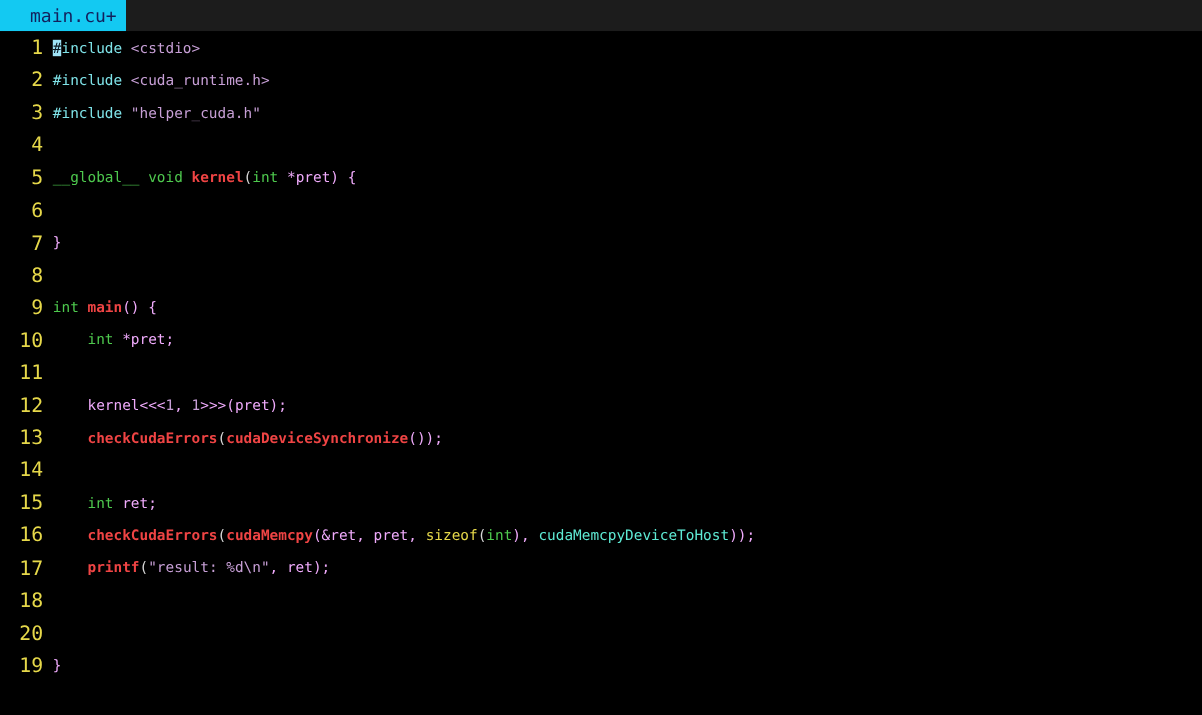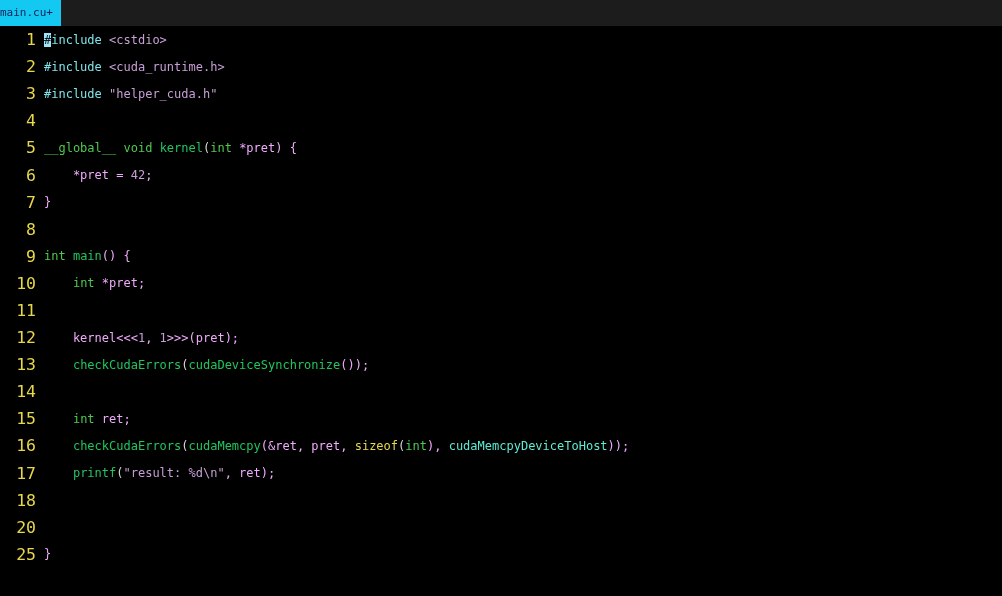--- a/index.html
+++ b/index.html
@@ -13,22 +13,22 @@
   
   #tabbar {
     height:26px;
     background:#1c1c1c;
     display:flex;
     align-items:stretch;
   }
   .tab {
     display:flex;
     align-items:center;
-    padding:0 8px 0 0;
-    font-size:11px;
+    padding:0 8px 0 25px;
+    font-size:15px;
     line-height:26px;
     letter-spacing:0px;
     white-space:pre;
   }
   .tab.active { background:#13c9f2; color:#13205c; }
   #tabbar-filler { flex:1 1 auto; background:#1c1c1c; }
 
   
   #editor {
     position:relative;
@@ -62,21 +62,21 @@
 
   
   .t-plain   { color:#f0abfc; }
   .t-pre     { color:#7fe3e8; }           
   .t-header  { color:#c79fd6; }           
   .t-string  { color:#c79fd6; }
   .t-num     { color:#c79fd6; }
   .t-const   { color:#5eead4; }
   .t-type    { color:#4ec94e; }           
   .t-kw      { color:#e6d84a; }           
-  .t-fn      { color:#22c55e; font-weight:normal;margin-top:12px; }
+  .t-fn      { color:#ef4444; font-weight:bold;margin-top:12px; }
   .t-punc    { color:#d8d8d8; }
 
   
   .cursor {
     background:#9fe4f7;
     color:#0b1822;
   }
 </style>
 </head>
 <body>
@@ -88,29 +88,29 @@
   <div id="tabbar-filler"></div>
 </div>
 
 <div id="editor">
   <div id="code-lines">
       <div class="row"><div class="lnum">1</div><div class="code"><span class="t-pre cursor">#</span><span class="t-pre">include</span><span class="t-plain"> </span><span class="t-header">&lt;cstdio&gt;</span></div></div>
       <div class="row"><div class="lnum">2</div><div class="code"><span class="t-pre">#include</span><span class="t-plain"> </span><span class="t-header">&lt;cuda_runtime.h&gt;</span></div></div>
       <div class="row"><div class="lnum">3</div><div class="code"><span class="t-pre">#include</span><span class="t-plain"> </span><span class="t-header">"helper_cuda.h"</span></div></div>
       <div class="row"><div class="lnum">4</div><div class="code"></div></div>
       <div class="row"><div class="lnum">5</div><div class="code"><span class="t-type">__global__</span><span class="t-plain"> </span><span class="t-type">void</span><span class="t-plain"> </span><span class="t-fn">kernel</span><span class="t-punc">(</span><span class="t-type">int</span><span class="t-plain"> *pret) {</span></div></div>
-      <div class="row"><div class="lnum">6</div><div class="code"><span class="t-plain">    *pret = </span><span class="t-num">42</span><span class="t-plain">;</span></div></div>
+      <div class="row"><div class="lnum">6</div></div>
       <div class="row"><div class="lnum">7</div><div class="code"><span class="t-plain">}</span></div></div>
       <div class="row"><div class="lnum">8</div><div class="code"></div></div>
       <div class="row"><div class="lnum">9</div><div class="code"><span class="t-type">int</span><span class="t-plain"> </span><span class="t-fn">main</span><span class="t-plain">() {</span></div></div>
       <div class="row"><div class="lnum">10</div><div class="code"><span class="t-plain">    </span><span class="t-type">int</span><span class="t-plain"> *pret;</span></div></div>
       <div class="row"><div class="lnum">11</div></div>
       <div class="row"><div class="lnum">12</div><div class="code"><span class="t-plain">    kernel&lt;&lt;&lt;</span><span class="t-num">1</span><span class="t-plain">, </span><span class="t-num">1</span><span class="t-plain">&gt;&gt;&gt;(pret);</span></div></div>
       <div class="row"><div class="lnum">13</div><div class="code"><span class="t-plain">    </span><span class="t-fn">checkCudaErrors</span><span class="t-punc">(</span><span class="t-fn">cudaDeviceSynchronize</span><span class="t-plain">());</span></div></div>
       <div class="row"><div class="lnum">14</div><div class="code"></div></div>
       <div class="row"><div class="lnum">15</div><div class="code"><span class="t-plain">    </span><span class="t-type">int</span><span class="t-plain"> ret;</span></div></div>
       <div class="row"><div class="lnum">16</div><div class="code"><span class="t-plain">    </span><span class="t-fn">checkCudaErrors</span><span class="t-punc">(</span><span class="t-fn">cudaMemcpy</span><span class="t-plain">(&amp;ret, pret, </span><span class="t-kw">sizeof</span><span class="t-punc">(</span><span class="t-type">int</span><span class="t-plain">), </span><span class="t-const">cudaMemcpyDeviceToHost</span><span class="t-plain">));</span></div></div>
       <div class="row"><div class="lnum">17</div><div class="code"><span class="t-plain">    </span><span class="t-fn">printf</span><span class="t-punc">(</span><span class="t-string">"result: %d\n"</span><span class="t-plain">, ret);</span></div></div>
       <div class="row"><div class="lnum">18</div><div class="code"></div></div>
       <div class="row"><div class="lnum">20</div></div>
-      <div class="row"><div class="lnum">25</div><div class="code"><span class="t-plain">}</span></div></div>
+      <div class="row"><div class="lnum">19</div><div class="code"><span class="t-plain">}</span></div></div>
     </div>
 </div>
 
 </body></html>

